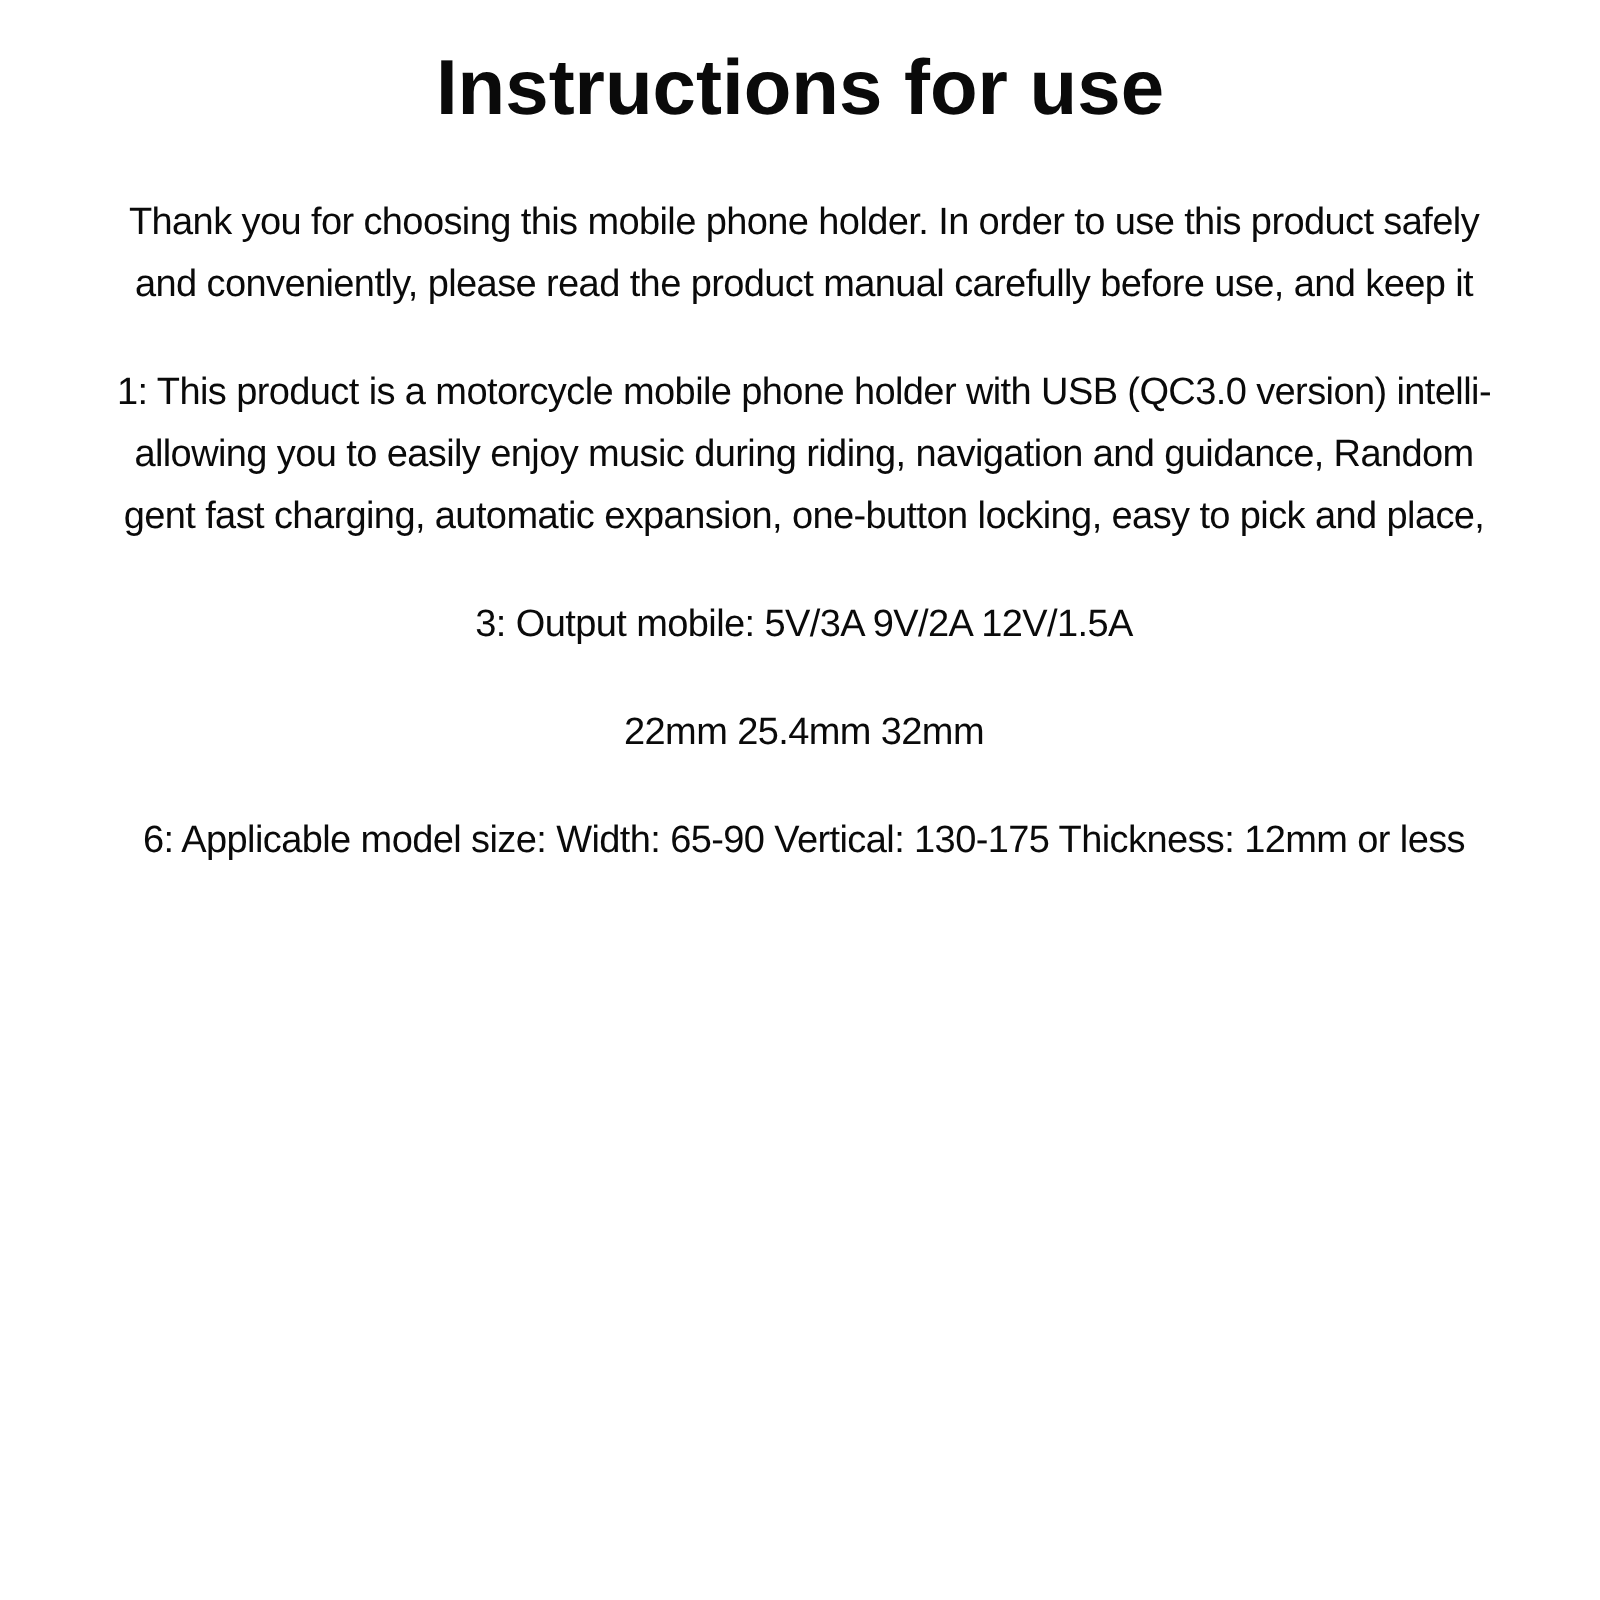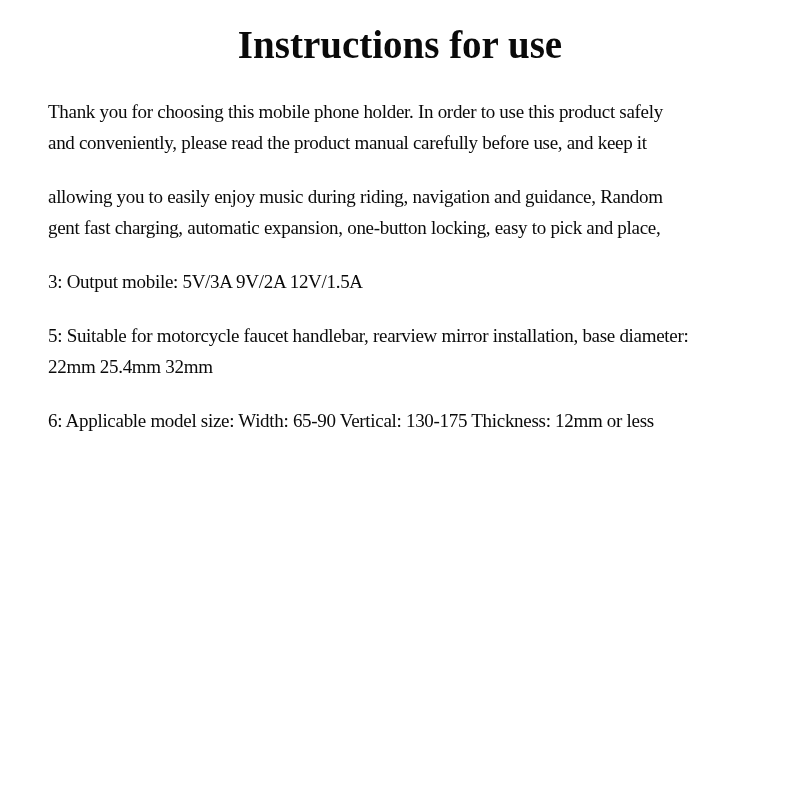--- a/index.html
+++ b/index.html
@@ -6,21 +6,21 @@
     margin: 0;
     padding: 0;
     background: #ffffff;
   }
   .doc {
     position: relative;
     width: 800px;
     height: 800px;
     background: #ffffff;
     color: #0a0a0a;
-    font-family: Liberation Serif, serif;
+    font-family: Liberation Sans, sans-serif;
     overflow: hidden;
     box-sizing: border-box;
   }
   .title {
     margin: 0;
     padding-top: 22px;
     text-align: center;
     font-size: 39px;
     font-weight: 700;
     letter-spacing: 0;
@@ -30,41 +30,41 @@
     padding: 27px 44px 0 48px;
   }
   .para {
     margin: 0 0 23px 0;
   }
   .line {
     font-size: 19px;
     line-height: 31px;
     letter-spacing: -0.3px;
     white-space: nowrap;
-    text-align: left;
+    text-align: center;
   }
 </style>
 </head>
 <body>
 
 <div class="doc" style="background: rgb(255, 255, 255); color: rgb(10, 10, 10);">
   <h1 class="title">Instructions for use</h1>
   <div class="content" id="paragraphs">
       <div class="para">
         <div class="line">Thank you for choosing this mobile phone holder. In order to use this product safely</div>
         <div class="line">and conveniently, please read the product manual carefully before use, and keep it</div>
       </div>
       <div class="para">
+        <div class="line">1: This product is a motorcycle mobile phone holder with USB (QC3.0 version) intelli-</div>
         <div class="line">allowing you to easily enjoy music during riding, navigation and guidance, Random</div>
         <div class="line">gent fast charging, automatic expansion, one-button locking, easy to pick and place,</div>
       </div>
       <div class="para">
         <div class="line">3: Output mobile: 5V/3A 9V/2A 12V/1.5A</div>
       </div>
       <div class="para">
-        <div class="line">5: Suitable for motorcycle faucet handlebar, rearview mirror installation, base diameter:</div>
         <div class="line">22mm 25.4mm 32mm</div>
       </div>
       <div class="para">
         <div class="line">6: Applicable model size: Width: 65-90 Vertical: 130-175 Thickness: 12mm or less</div>
       </div>
     </div>
 </div>
 
 </body></html>

